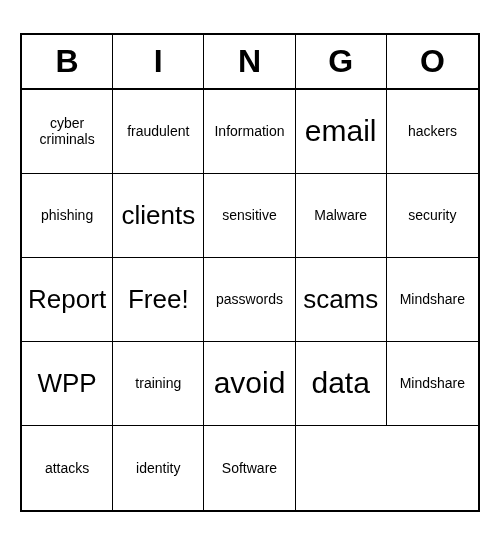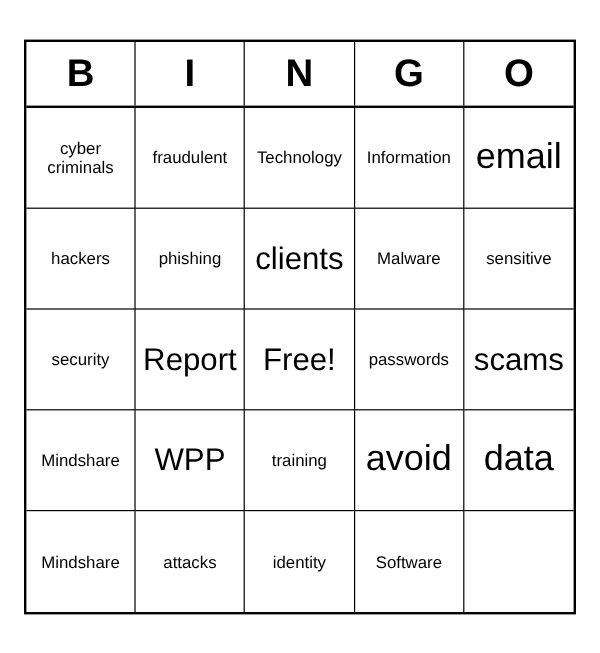--- a/index.html
+++ b/index.html
@@ -83,28 +83,27 @@
   <div class="bingo-header">
   <div class="bingo-header-cell">B</div>
       <div class="bingo-header-cell">I</div>
       <div class="bingo-header-cell">N</div>
       <div class="bingo-header-cell">G</div>
       <div class="bingo-header-cell">O</div>
     </div>
   <div class="bingo-grid">
   <div class="bingo-cell">cyber criminals</div>
       <div class="bingo-cell">fraudulent</div>
-      <div class="bingo-cell">Technology</div>
       <div class="bingo-cell">Information</div>
       <div class="bingo-cell xlarge-text">email</div>
       <div class="bingo-cell">hackers</div>
       <div class="bingo-cell">phishing</div>
       <div class="bingo-cell large-text">clients</div>
+      <div class="bingo-cell">sensitive</div>
       <div class="bingo-cell">Malware</div>
-      <div class="bingo-cell">sensitive</div>
       <div class="bingo-cell">security</div>
       <div class="bingo-cell large-text">Report</div>
       <div class="bingo-cell large-text">Free!</div>
       <div class="bingo-cell">passwords</div>
       <div class="bingo-cell large-text">scams</div>
       <div class="bingo-cell">Mindshare</div>
       <div class="bingo-cell large-text">WPP</div>
       <div class="bingo-cell">training</div>
       <div class="bingo-cell xlarge-text">avoid</div>
       <div class="bingo-cell xlarge-text">data</div>

